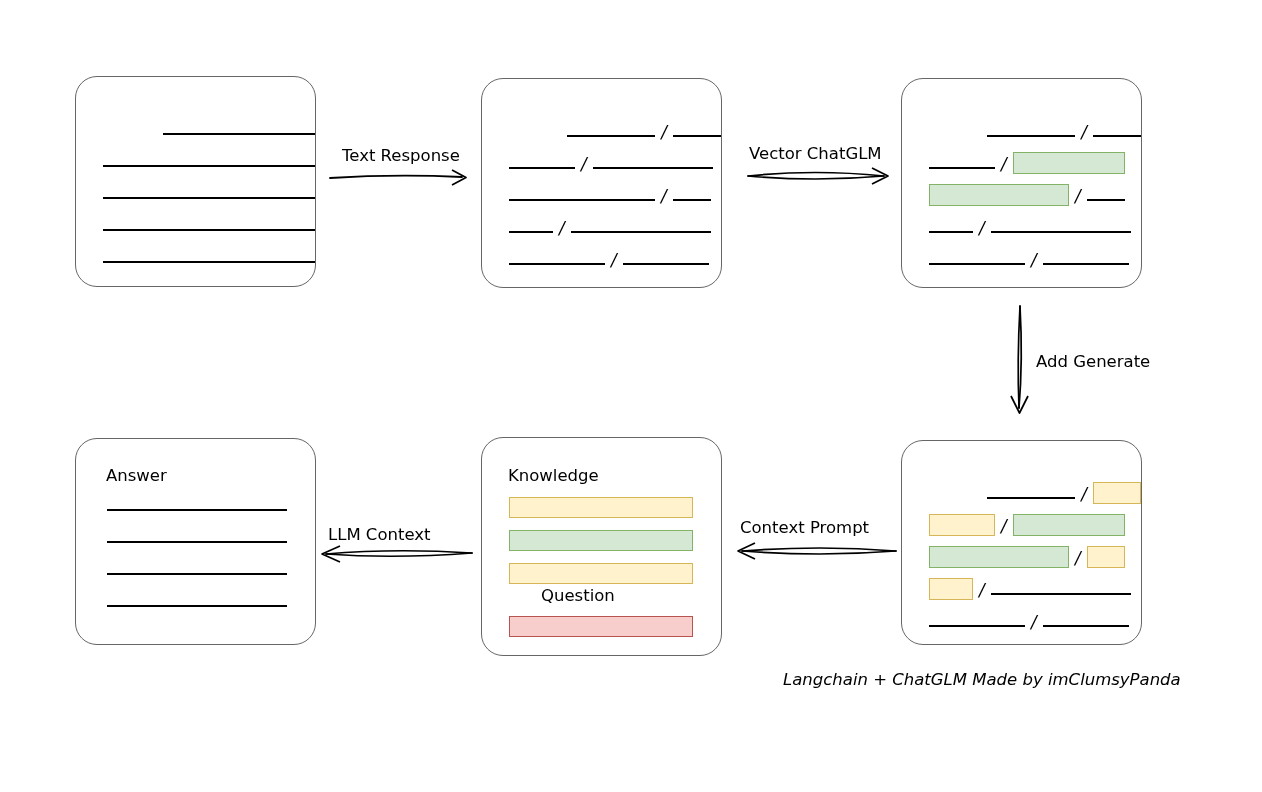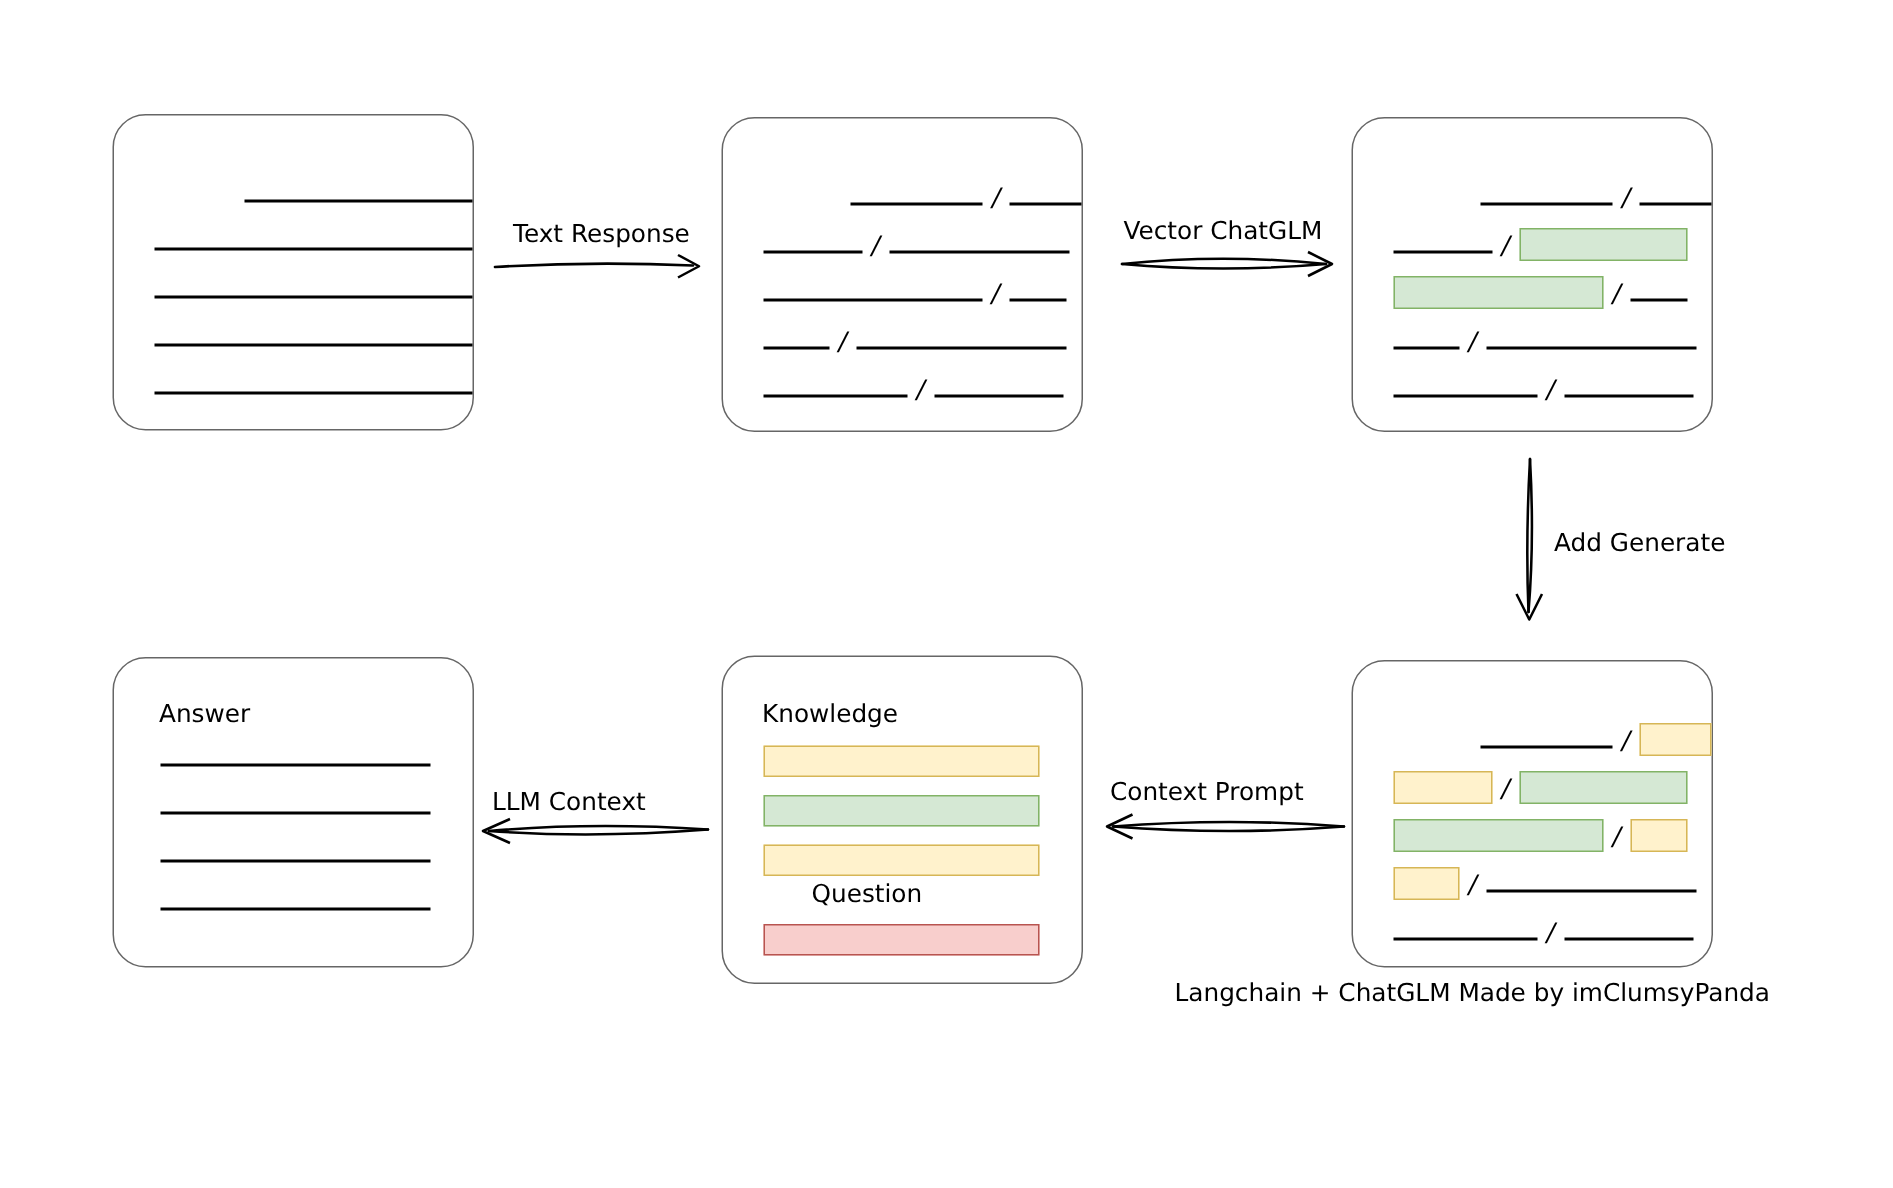--- a/index.html
+++ b/index.html
@@ -291,15 +291,15 @@
   <div class="edge-label" style="left:342px; top:146px;">Text Response</div>
 
   <div class="edge-label" style="left:749px; top:144px;">Vector ChatGLM</div>
 
   <div class="edge-label" style="left:1036px; top:352px;">Add Generate</div>
 
   <div class="edge-label" style="left:740px; top:518px;">Context Prompt</div>
 
   <div class="edge-label" style="left:328px; top:525px;">LLM Context</div>
 
-  <div class="footer-note" style="left:783px; top:652px;">Langchain + ChatGLM Made by imClumsyPanda</div>
+  <div class="footer-note" style="left:783px; top:670px;font-style:italic;">Langchain + ChatGLM Made by imClumsyPanda</div>
 
 </div>
 
 </body></html>

